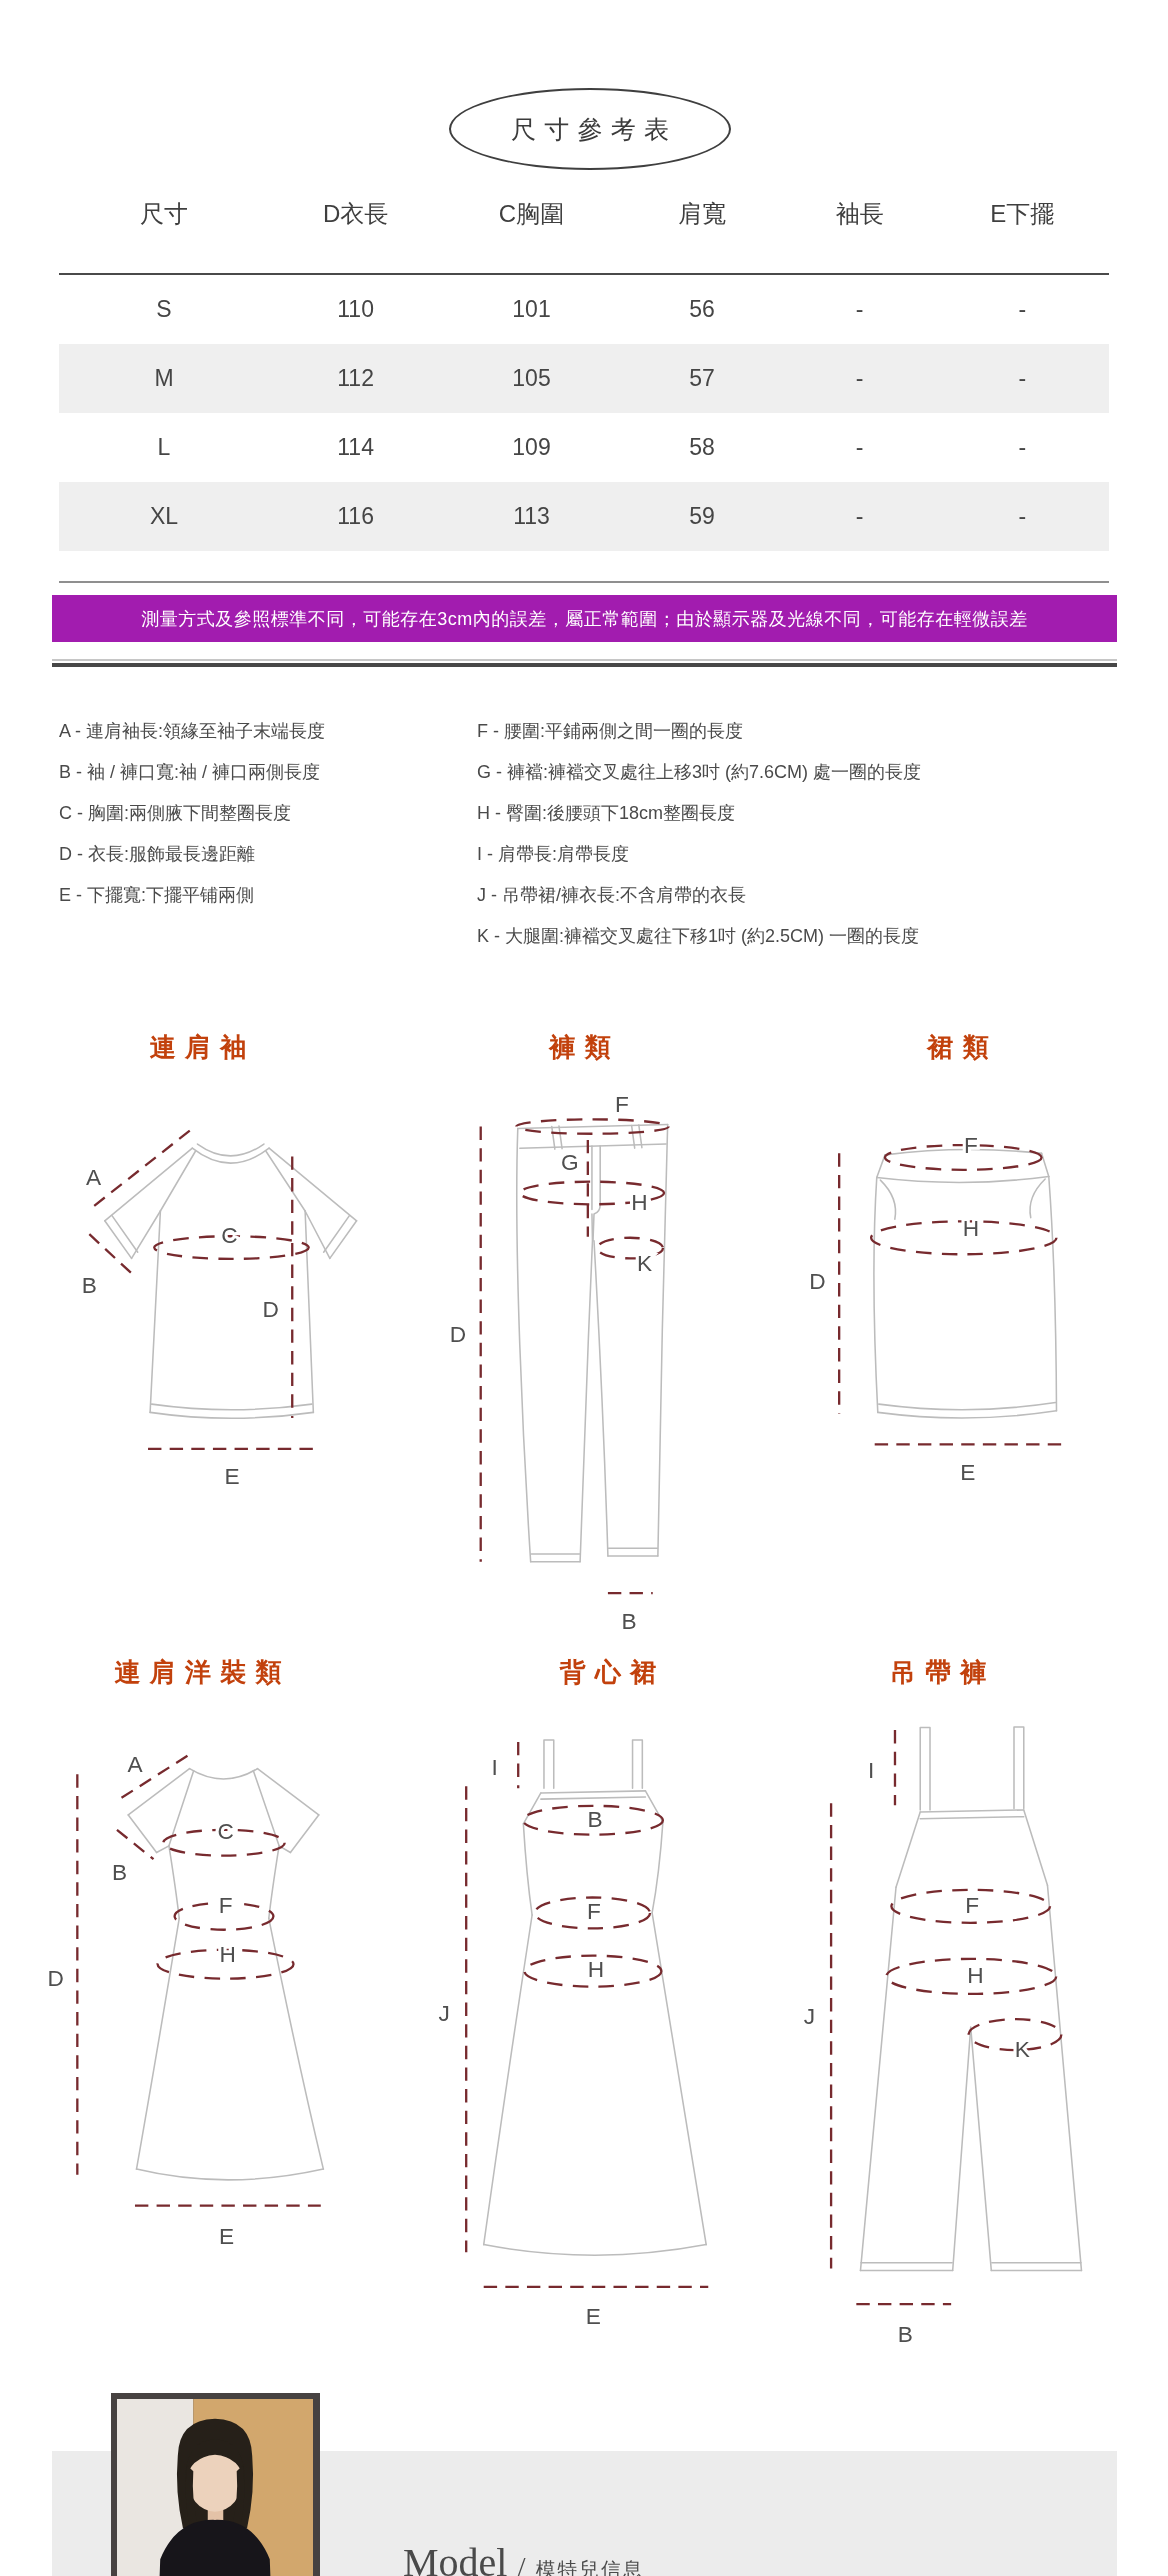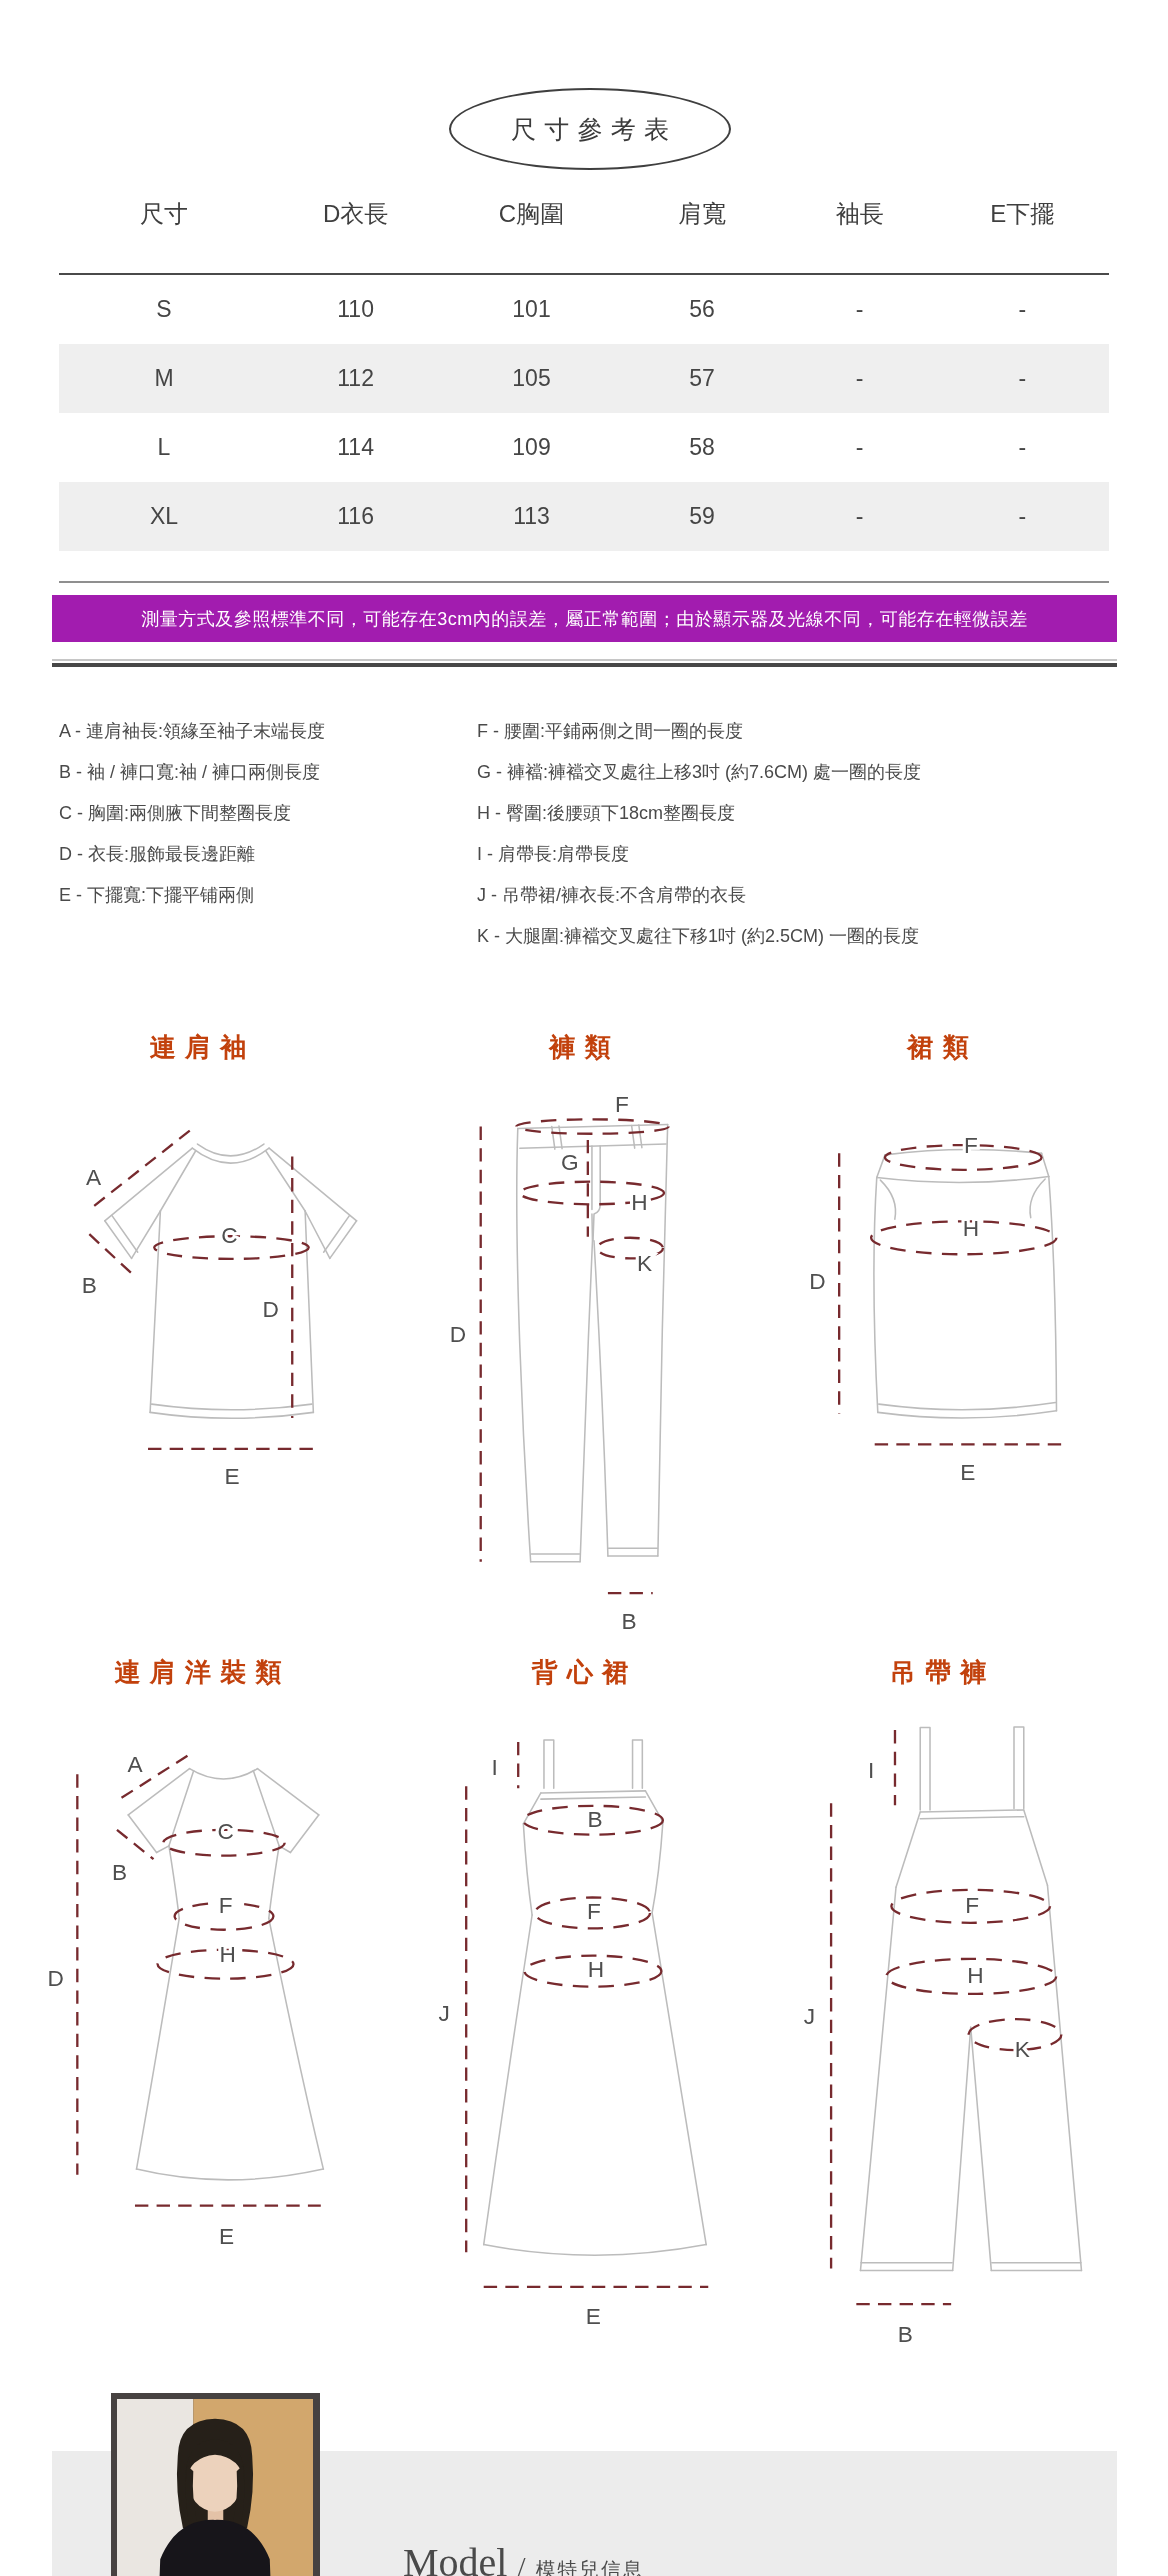--- a/index.html
+++ b/index.html
@@ -152,21 +152,21 @@
     <div>F - 腰圍:平鋪兩側之間一圈的長度</div>
     <div>G - 褲襠:褲襠交叉處往上移3吋 (約7.6CM) 處一圈的長度</div>
     <div>H - 臀圍:後腰頭下18cm整圈長度</div>
     <div>I - 肩帶長:肩帶長度</div>
     <div>J - 吊帶裙/褲衣長:不含肩帶的衣長</div>
     <div>K - 大腿圍:褲襠交叉處往下移1吋 (約2.5CM) 一圈的長度</div>
   </div>
 
   <span class="sec-title" style="left:198px;  top:1030px;">連肩袖</span>
   <span class="sec-title" style="left:580px; top:1030px;">褲類</span>
-  <span class="sec-title" style="left:938px; top:1030px;">裙類</span>
+  <span class="sec-title" style="left:958px; top:1030px;">裙類</span>
 
   <svg class="diagram" style="left:52px; top:1108px;" width="361" height="412" viewBox="0 0 700 800">
     <defs>
       <marker id="arw" viewBox="0 0 10 10" refX="8" refY="5" markerWidth="6" markerHeight="6" orient="auto-start-reverse">
         <path d="M0,0 L10,5 L0,10 Z" fill="#772a2e" stroke="none"></path>
       </marker>
     </defs>
     <path class="outline" d="M272,78 Q346,136 421,78"></path>
     <path class="outline" d="M282,70 Q346,116 411,70"></path>
     <path class="outline" d="M272,78 L102,219"></path>
@@ -241,21 +241,21 @@
     <ellipse class="measellipse" cx="320" cy="252" rx="180" ry="32"></ellipse>
     <line class="meas" x1="78" y1="88" x2="78" y2="593" marker-start="url(#arw)" marker-end="url(#arw)"></line>
     <line class="meas" x1="147" y1="653" x2="516" y2="653" marker-start="url(#arw)" marker-end="url(#arw)"></line>
     <text class="dlabel" x="334" y="88">F</text>
     <text class="dlabel" x="334" y="248">H</text>
     <text class="dlabel" x="36" y="352">D</text>
     <text class="dlabel" x="328" y="722">E</text>
   </svg>
 
   <span class="sec-title" style="left:198px;  top:1655px;">連肩洋裝類</span>
-  <span class="sec-title" style="left:580px; top:1655px;">背心裙</span>
+  <span class="sec-title" style="left:608px; top:1655px;">背心裙</span>
   <span class="sec-title" style="left:938px; top:1655px;">吊帶褲</span>
 
   <svg class="diagram" style="left:31px; top:1726px;" width="350" height="567" viewBox="0 0 680 1100">
     <path class="outline" d="M308,82 Q374,122 440,82"></path>
     <path class="outline" d="M308,82 L189,172"></path>
     <path class="outline" d="M440,82 L559,172"></path>
     <path class="outline" d="M189,172 L244,245"></path>
     <path class="outline" d="M559,172 L504,245"></path>
     <path class="outline" d="M244,245 L268,232"></path>
     <path class="outline" d="M504,245 L482,232"></path>

